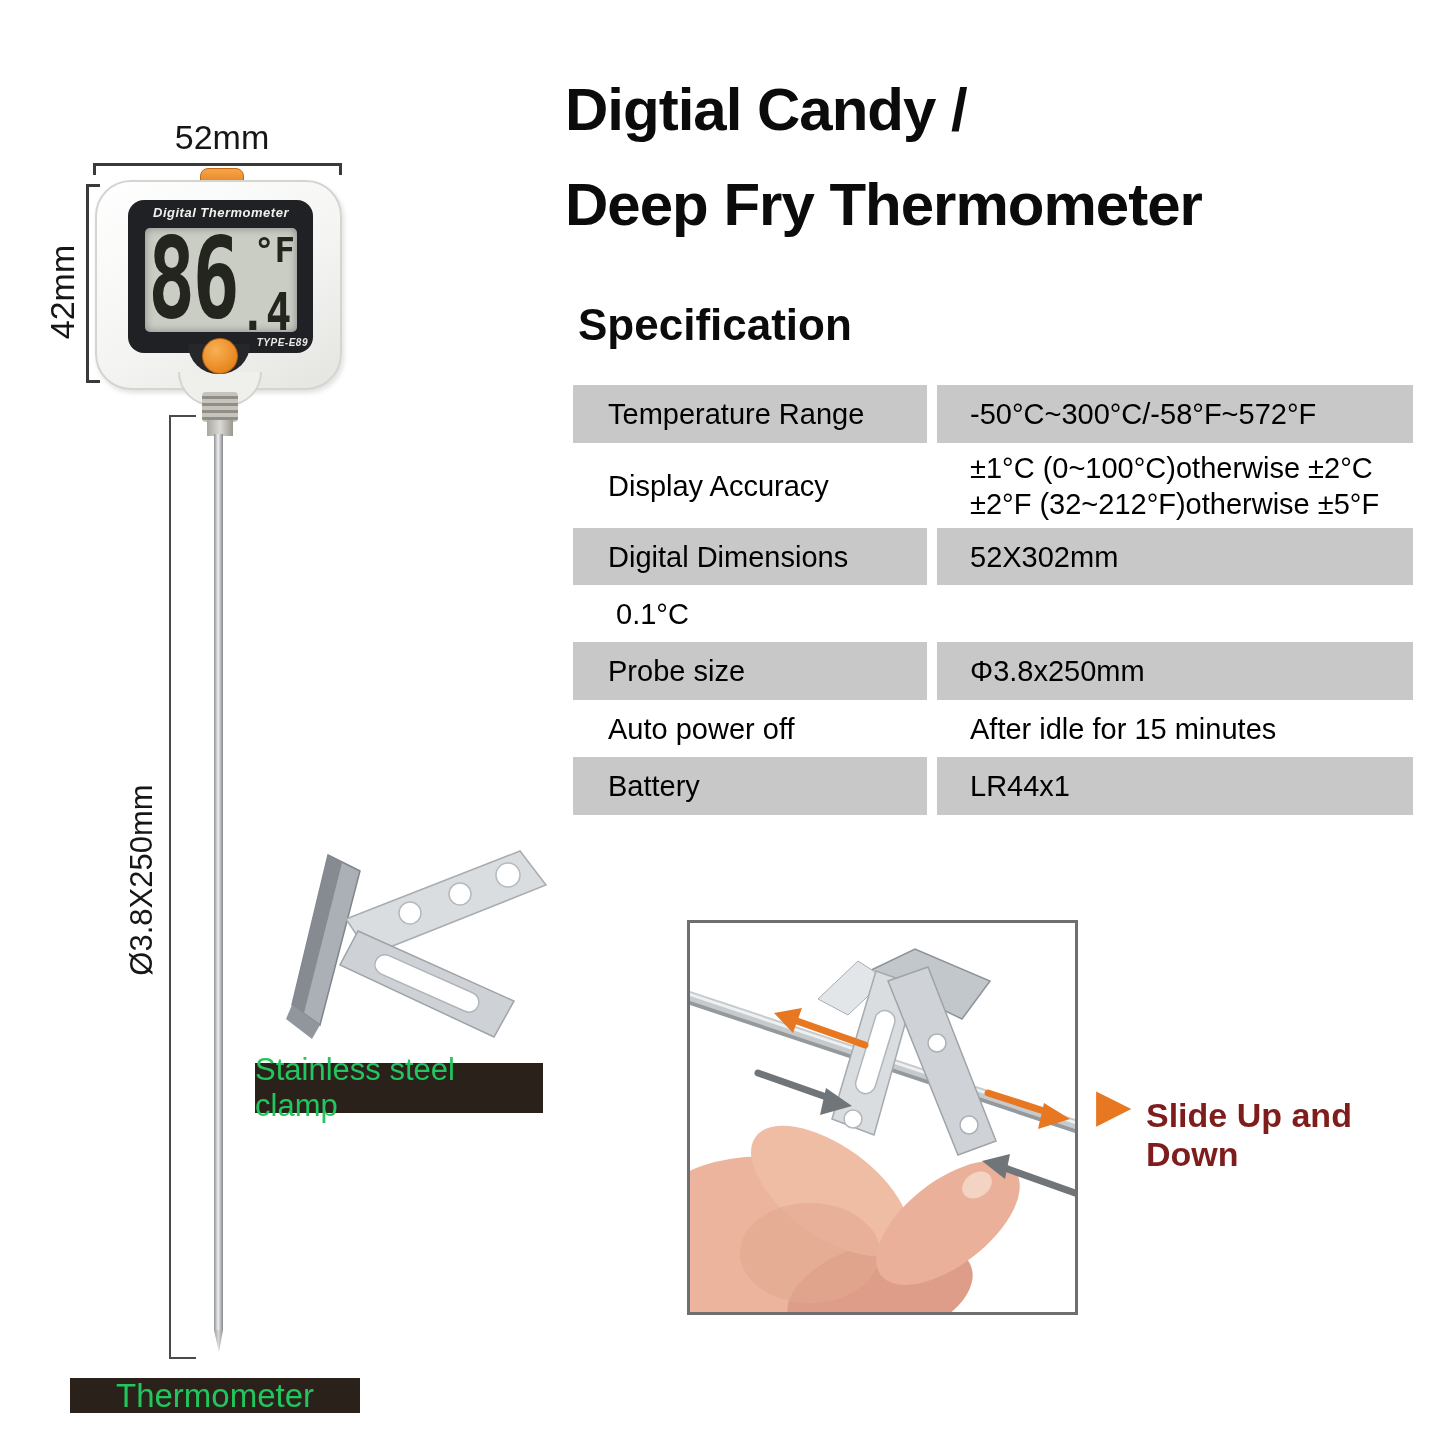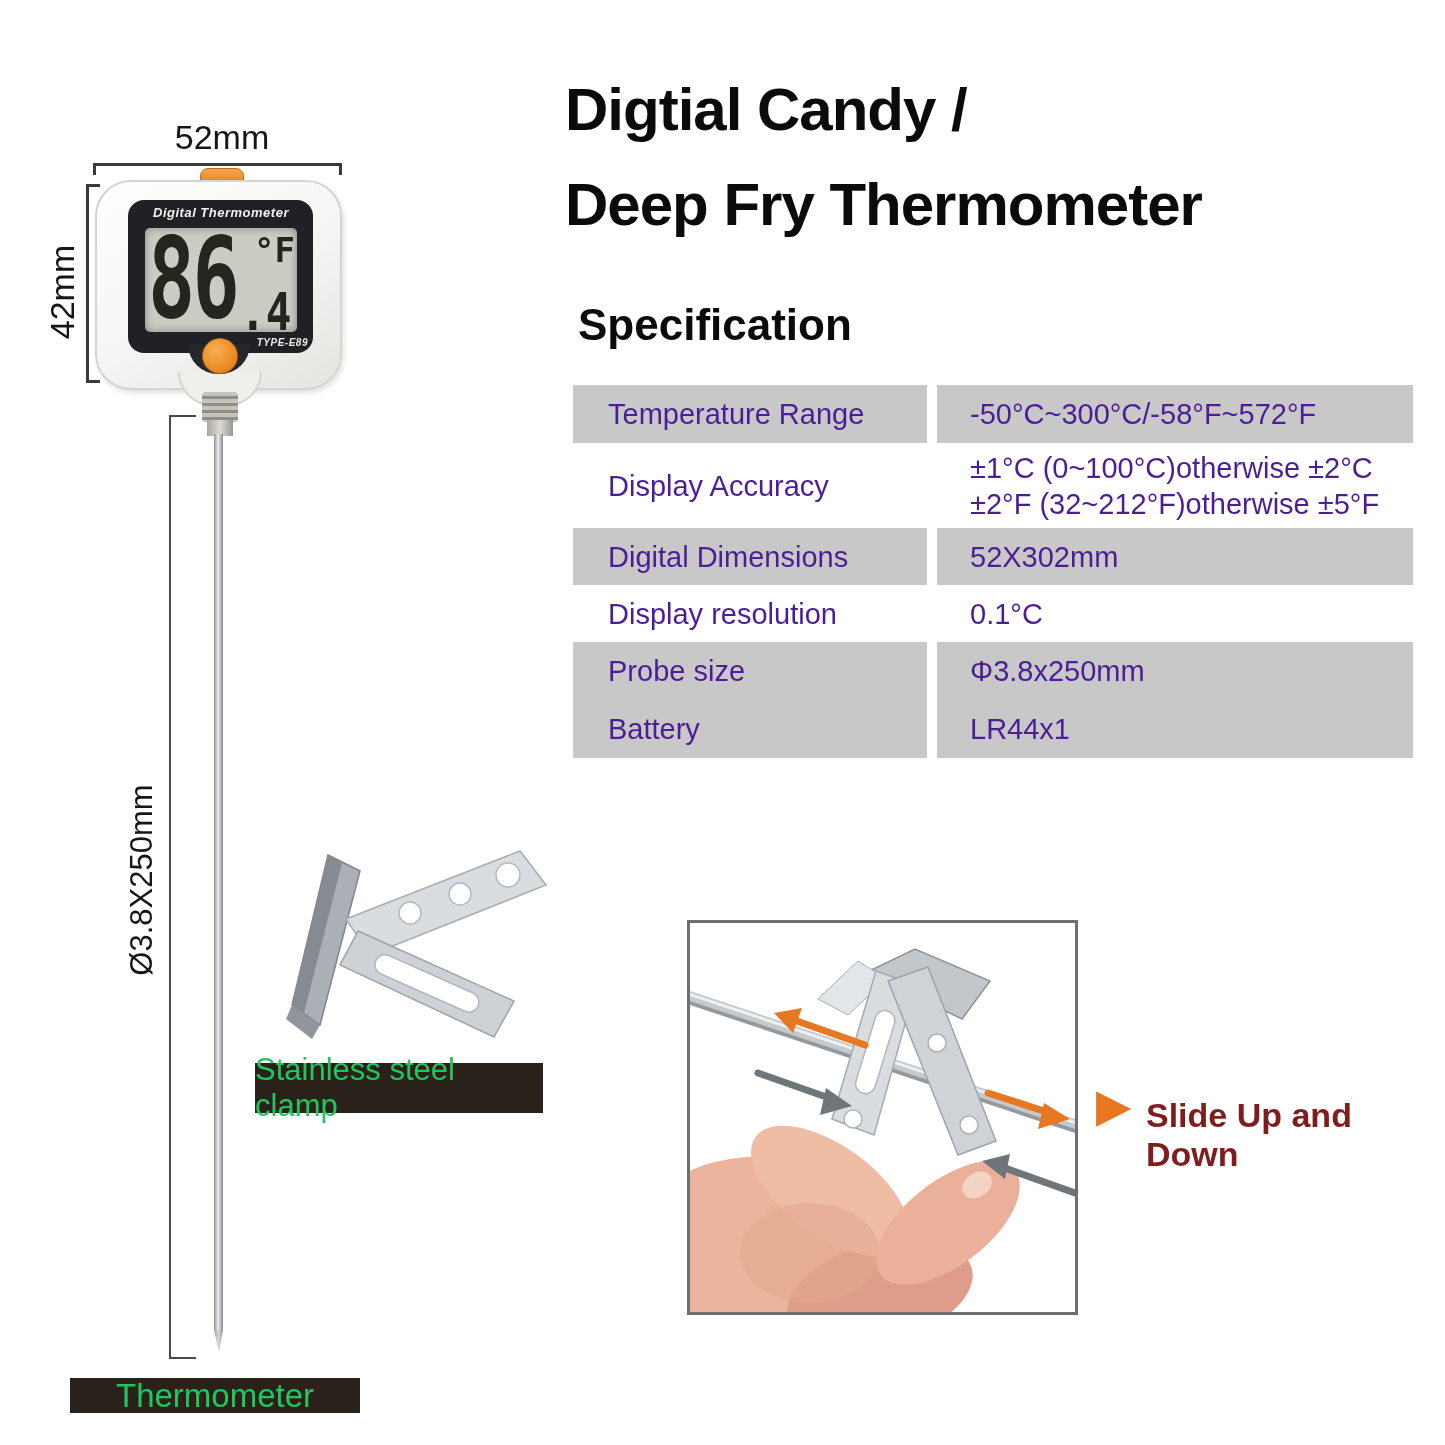--- a/index.html
+++ b/index.html
@@ -16,21 +16,21 @@
   .spec-heading { left:578px; top:300px; font-size:44px; font-weight:bold; color:#0b0b0b; }
 
   .spec-table { left:573px; top:385px; width:840px; }
   .spec-row { display:flex; width:840px; }
   .h58 { height:58px; } .h57 { height:57px; } .h85 { height:85px; }
   .cell { display:flex; flex-direction:column; justify-content:center; }
   .cell-label { width:354px; padding-left:35px; }
   .cell-gap { width:10px; }
   .cell-value { width:476px; padding-left:33px; }
   .shaded { background:#c8c8c8; }
-  .spec-row span { font-size:29px; color:#4c1d95; line-height:36px; }
+  .spec-row span { font-size:29px; color:#000000; line-height:36px; }
 
   
   .head { left:90px; top:160px; width:260px; height:240px; }
   .head-body { left:5px; top:20px; width:247px; height:210px; border-radius:36px;
     background:linear-gradient(150deg,#ffffff 0%,#f4f4f2 55%,#e4e4e1 100%);
     border:2px solid #d4d4d1; box-shadow:2px 3px 5px rgba(0,0,0,0.12); }
   .head-bump { left:88px; top:212px; width:84px; height:34px;
     border-radius:0 0 44px 44px; background:#efefec; border:2px solid #d4d4d1; border-top:none; }
   .power-tab { left:110px; top:8px; width:44px; height:20px; border-radius:8px;
     background:linear-gradient(#f6a549,#e07f1d); border:1px solid #c06a14; }
@@ -127,35 +127,41 @@
     <div class="spec-row h57">
       <div class="cell cell-label shaded">
           <span>Digital Dimensions</span>
         </div>
       <div class="cell-gap"></div>
       <div class="cell cell-value shaded">
           <span>52X302mm</span>
         </div>
     </div>
     <div class="spec-row h57">
-      <div class="cell cell-label">
-          <span>Display resolution</span>
-        </div>
       <div class="cell-gap"></div>
       <div class="cell cell-value">
           <span>0.1°C</span>
         </div>
     </div>
     <div class="spec-row h58">
       <div class="cell cell-label shaded">
           <span>Probe size</span>
         </div>
       <div class="cell-gap"></div>
       <div class="cell cell-value shaded">
           <span>Φ3.8x250mm</span>
+        </div>
+    </div>
+    <div class="spec-row h57">
+      <div class="cell cell-label">
+          <span>Auto power off</span>
+        </div>
+      <div class="cell-gap"></div>
+      <div class="cell cell-value">
+          <span>After idle for 15 minutes</span>
         </div>
     </div>
     <div class="spec-row h58">
       <div class="cell cell-label shaded">
           <span>Battery</span>
         </div>
       <div class="cell-gap"></div>
       <div class="cell cell-value shaded">
           <span>LR44x1</span>
         </div>

